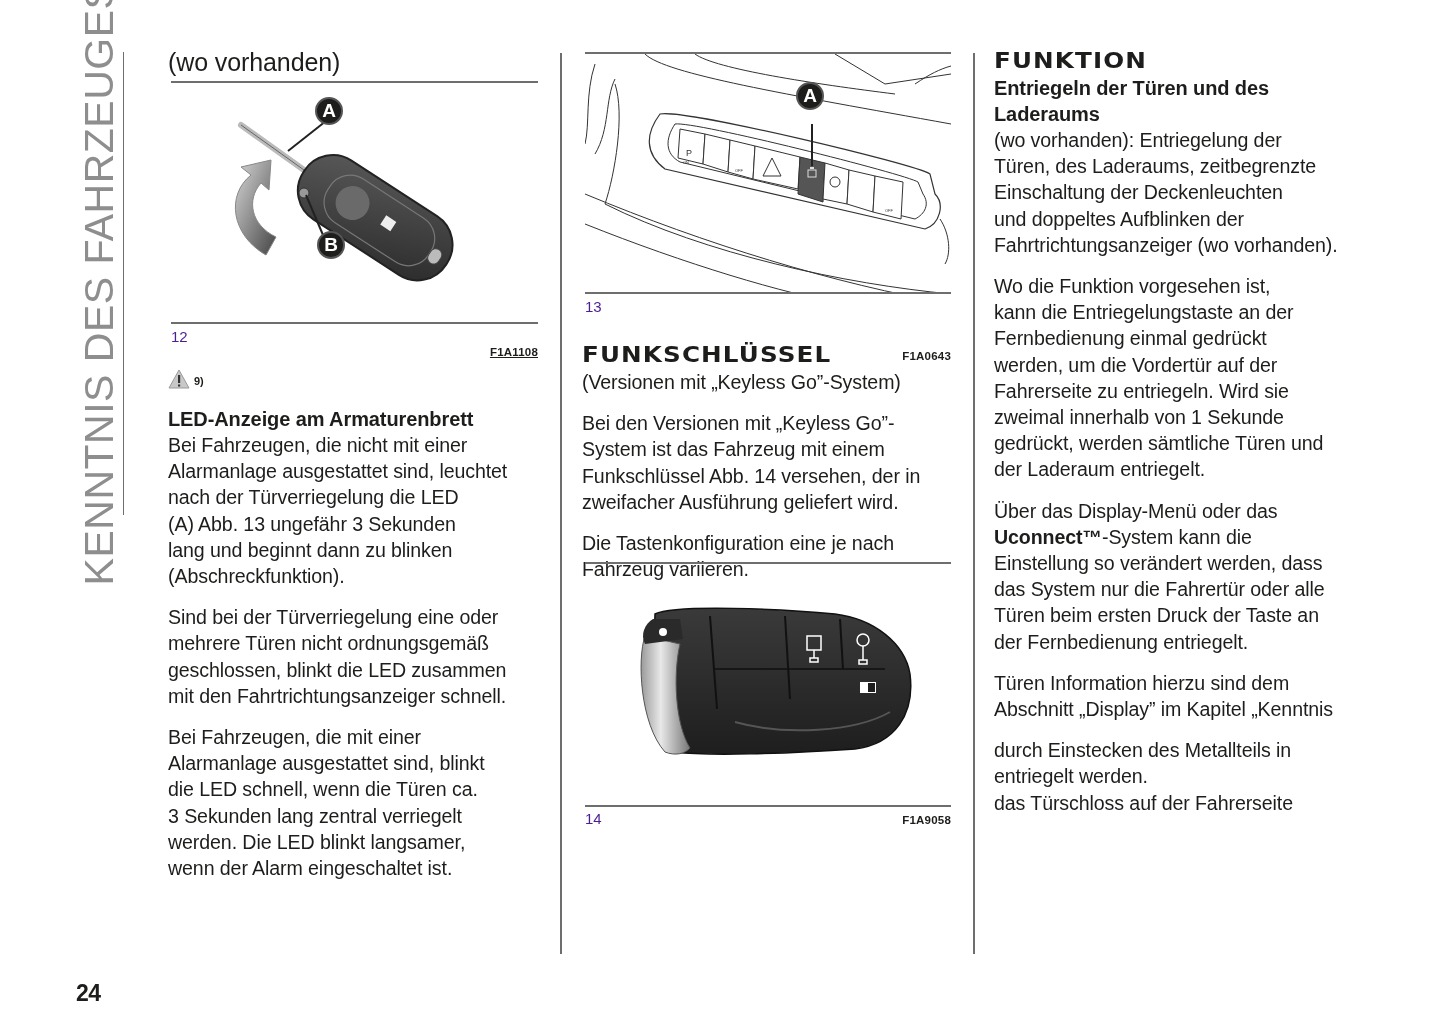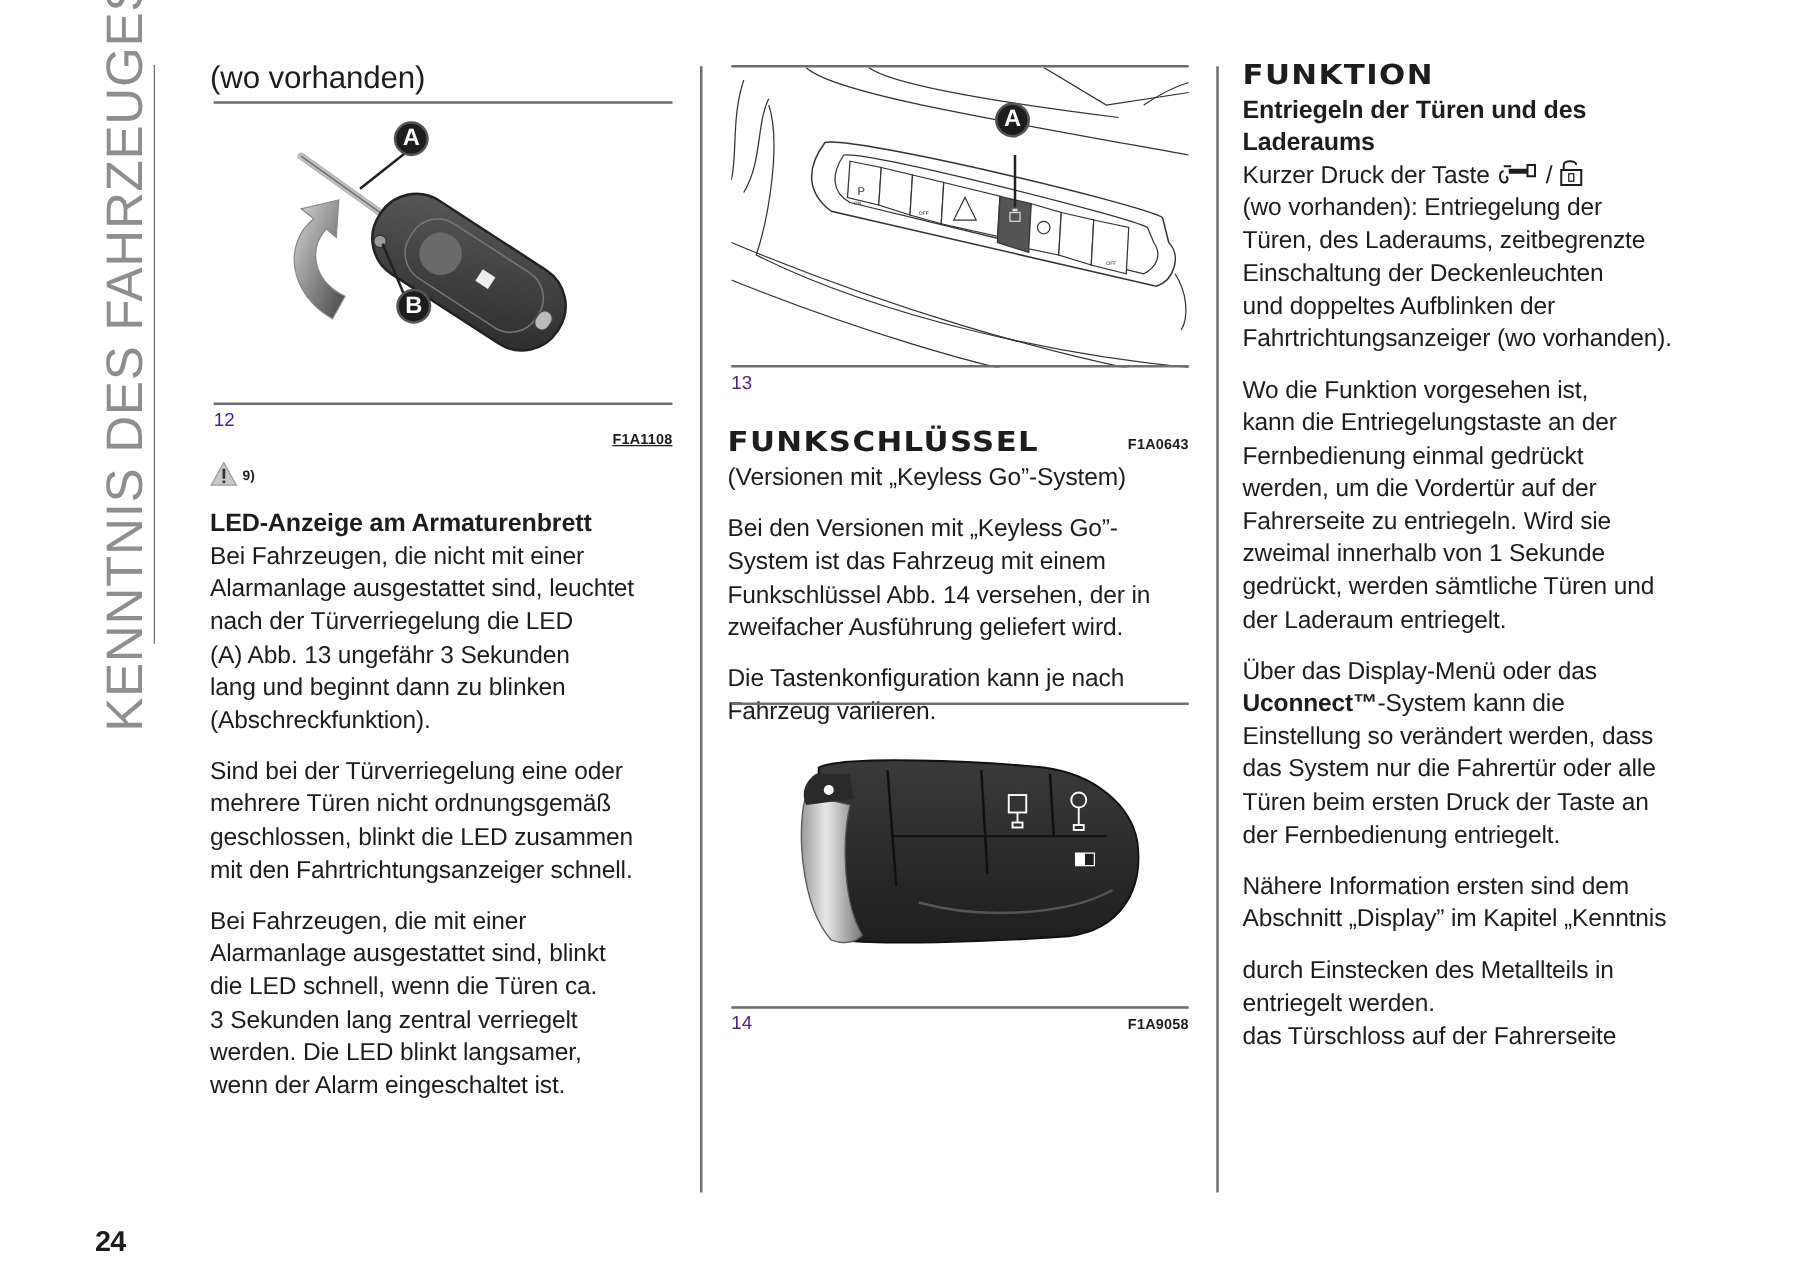--- a/index.html
+++ b/index.html
@@ -185,21 +185,21 @@
     <div class="p">
       <div>(Versionen mit „Keyless Go”-System)</div>
     </div>
     <div class="p">
       <div>Bei den Versionen mit „Keyless Go”-</div>
       <div>System ist das Fahrzeug mit einem</div>
       <div>Funkschlüssel Abb. 14 versehen, der in</div>
       <div>zweifacher Ausführung geliefert wird.</div>
     </div>
     <div class="p">
-      <div>Die Tastenkonfiguration kann je nach</div>
+      <div>Die Tastenkonfiguration eine je nach</div>
       <div>Fahrzeug variieren.</div>
     </div>
   </div>
 
   <div class="figure" style="left:3px; top:562px; width:366px; height:268px;">
     <div class="fig-rule-top" style="top:0;"></div>
     <svg width="366" height="240" viewBox="0 0 366 240" style="position:absolute; top:2px; left:0;">
       <defs>
         <linearGradient id="chrome" x1="0" y1="0" x2="1" y2="0">
           <stop offset="0" stop-color="#9a9a9a"></stop>
@@ -239,35 +239,20 @@
 
 <div class="col col3">
   <div style="position:absolute; top:47px; left:0; width:384px;">
     <div class="h-section">FUNKTION</div>
     <div class="h-sub">
       <div>Entriegeln der Türen und des</div>
       <div>Laderaums</div>
     </div>
 
     <div class="p">
-      <div>
-        <span>Kurzer Druck der Taste</span>
-        <svg class="inline-icon" width="34" height="20" viewBox="0 0 34 20">
-          <path d="M 6 8 C 2 8, 2 16, 6 17 C 9 17, 10 14, 8 12" fill="none" stroke="#1d1d1b" stroke-width="1.6"></path>
-          <path d="M 6 4 L 12 4" stroke="#1d1d1b" stroke-width="1.6"></path>
-          <rect x="10" y="6" width="15" height="4" fill="#1d1d1b"></rect>
-          <rect x="25" y="3" width="6" height="9" fill="none" stroke="#1d1d1b" stroke-width="1.6"></rect>
-        </svg>
-        <span>/</span>
-        <svg class="inline-icon" width="20" height="22" viewBox="0 0 20 22">
-          <path d="M 4 9 L 4 5 C 4 1, 14 1, 14 5" fill="none" stroke="#1d1d1b" stroke-width="1.6"></path>
-          <rect x="2" y="9" width="16" height="12" fill="none" stroke="#1d1d1b" stroke-width="1.6"></rect>
-          <rect x="8" y="12" width="4" height="6" fill="none" stroke="#1d1d1b" stroke-width="1"></rect>
-        </svg>
-      </div>
       <div>(wo vorhanden): Entriegelung der</div>
       <div>Türen, des Laderaums, zeitbegrenzte</div>
       <div>Einschaltung der Deckenleuchten</div>
       <div>und doppeltes Aufblinken der</div>
       <div>Fahrtrichtungsanzeiger (wo vorhanden).</div>
     </div>
 
     <div class="p">
       <div>Wo die Funktion vorgesehen ist,</div>
       <div>kann die Entriegelungstaste an der</div>
@@ -284,21 +269,21 @@
       <div>
         <b class="brand">Uconnect™</b><span>-System kann die</span>
       </div>
       <div>Einstellung so verändert werden, dass</div>
       <div>das System nur die Fahrertür oder alle</div>
       <div>Türen beim ersten Druck der Taste an</div>
       <div>der Fernbedienung entriegelt.</div>
     </div>
 
     <div class="p">
-      <div>Nähere Information ersten sind dem</div>
+      <div>Türen Information hierzu sind dem</div>
       <div>Abschnitt „Display” im Kapitel „Kenntnis</div>
     </div>
 
     <div class="p">
       <div>durch Einstecken des Metallteils in</div>
       <div>entriegelt werden.</div>
       <div>das Türschloss auf der Fahrerseite</div>
     </div>
   </div>
 </div>

